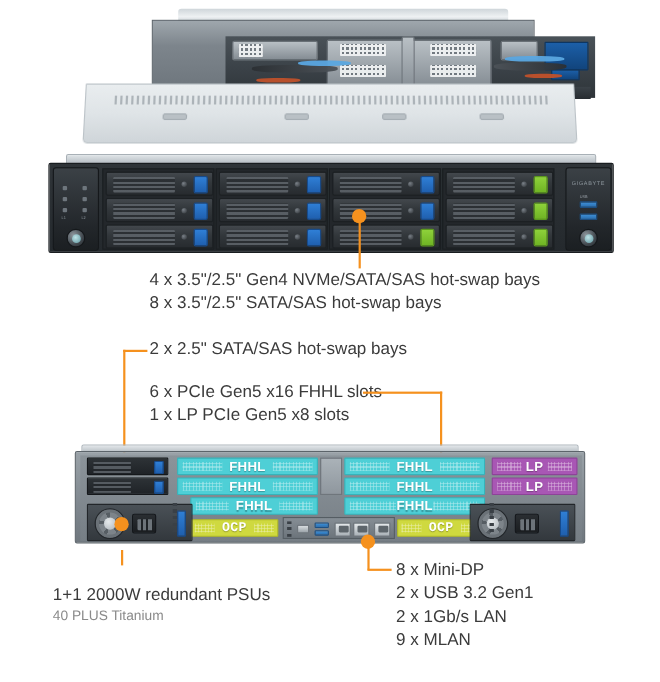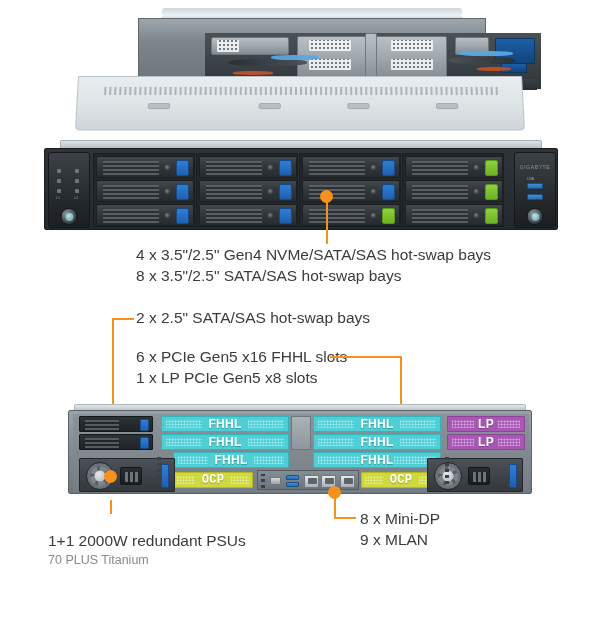--- a/index.html
+++ b/index.html
@@ -551,24 +551,26 @@
         <div class="io-leds" style="left:84px; top:40px; height:30px;"></div>
         <div class="io-leds" style="left:372px; top:40px; height:30px;"></div>
       </div>
     </div>
   </div>
 
   <div class="lead-v" style="left:110px; top:500px; height:14px;"></div>
   <div class="dot" style="left:104px; top:470px;"></div>
   <div class="abs" style="left:48px; top:519px;margin-top:11px;">
     <div class="txt">1+1 2000W redundant PSUs</div>
-    <div class="txt-sub">70 PLUS Titanium</div>
+    <div class="txt-sub">40 PLUS Titanium</div>
   </div>
 
   <div class="lead-v" style="left:334px; top:492px; height:26px;"></div>
   <div class="lead-h" style="left:334px; top:517px; width:22px;"></div>
   <div class="dot" style="left:328px; top:486px;"></div>
   <div class="abs" style="left:360px; top:508px;">
     <div class="txt">8 x Mini-DP</div>
+    <div class="txt">2 x USB 3.2 Gen1</div>
+    <div class="txt">2 x 1Gb/s LAN</div>
     <div class="txt">9 x MLAN</div>
   </div>
 
 </div>
 
 </body></html>

